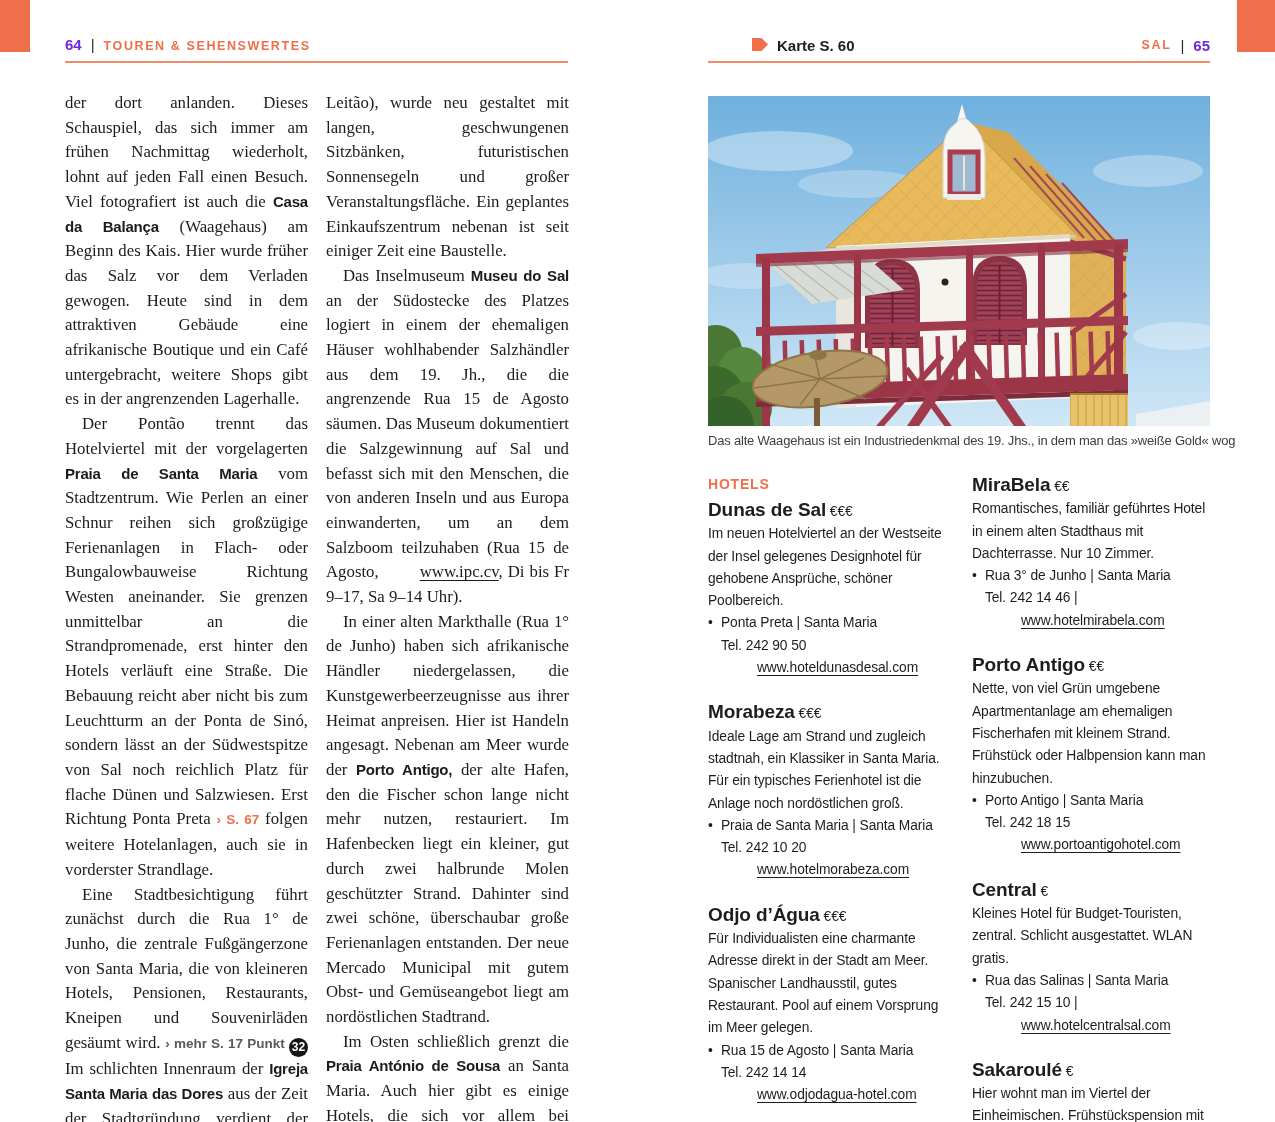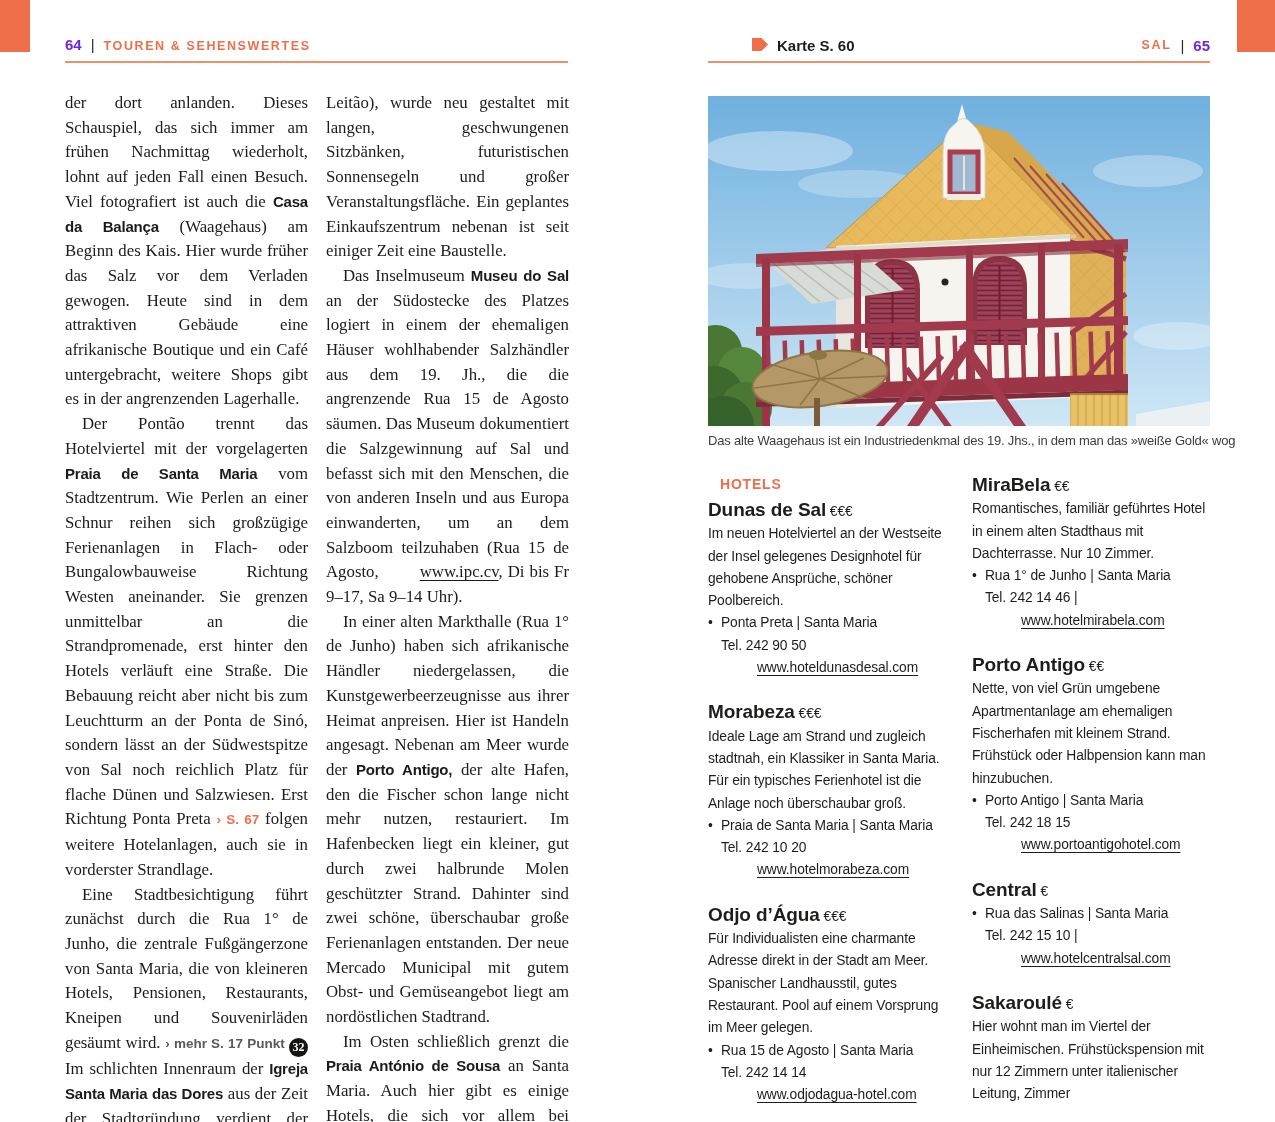--- a/index.html
+++ b/index.html
@@ -29,32 +29,32 @@
 
   .textcol{position:absolute;top:91px;width:243px;font-size:16.8px;line-height:24.7px;text-align:justify;}
   #colA{left:65px;}
   #colB{left:326px;}
   .para{margin:0;}
   .para.ind{text-indent:17px;}
   .rs-b{font-family:"Liberation Sans",sans-serif;font-weight:bold;font-size:15px;letter-spacing:-0.2px;}
   .rs-ref{font-family:"Liberation Sans",sans-serif;font-weight:bold;font-size:13.5px;color:var(--accent);}
   .rs-gray{font-family:"Liberation Sans",sans-serif;font-weight:bold;font-size:13.5px;color:#5a5a58;}
   .rs-badge{display:inline-block;width:19px;height:19px;border-radius:10px;background:var(--badge);color:#fff;
-    font-family:Liberation Serif, serif;font-weight:bold;font-size:12px;line-height:19.5px;text-align:center;
+    font-family:Liberation Sans, sans-serif;font-weight:bold;font-size:12px;line-height:19.5px;text-align:center;
     text-indent:0;vertical-align:-3.5px;}
   .rs-link{text-decoration:underline;text-underline-offset:3px;margin-left:36px;}
 
   .photo{position:absolute;left:708px;top:96px;width:502px;height:330px;overflow:hidden;background:#9cc4e4;}
   .photo svg{display:block;}
 
   .caption{position:absolute;left:708px;top:433px;width:502px;white-space:nowrap;
     font-family:"Liberation Sans",sans-serif;font-size:13px;letter-spacing:-0.2px;color:#3d3d3b;}
 
   .hotels-h{position:absolute;left:708px;top:476px;font-family:"Liberation Sans",sans-serif;
-    font-weight:bold;font-size:14px;letter-spacing:0.8px;color:var(--accent);margin-left:12px;}
+    font-weight:bold;font-size:14px;letter-spacing:0.8px;color:var(--accent);}
 
   .hotelcol{position:absolute;width:240px;font-family:"Liberation Sans",sans-serif;
     font-size:13.8px;line-height:22.3px;letter-spacing:-0.1px;color:#1d1d1b;}
   #hotelColA{left:708px;top:499px;}
   #hotelColB{left:972px;top:474px;}
   .hotel{margin-bottom:22px;}
   .h-name{font-weight:bold;font-size:19px;}
   .h-price{font-weight:400;}
   .h-bullet{display:inline-block;width:13px;}
   .h-rest{padding-left:13px;}
@@ -266,49 +266,50 @@
 <div class="hotelcol" id="hotelColA">
     <div class="hotel">
       <div><span class="h-name">Dunas de Sal</span><span class="h-price"> €€€</span></div>
       <div>Im neuen Hotelviertel an der Westseite der Insel gelegenes Designhotel für gehobene Ansprüche, schöner Poolbereich.</div>
       <div class="h-line h-first"><span class="h-bullet">•</span><span>Ponta Preta | Santa Maria</span></div>
       <div class="h-line h-rest"><span>Tel. 242 90 50</span></div>
       <div class="h-line h-rest"><span class="rs-link">www.hoteldunasdesal.com</span></div>
     </div>
     <div class="hotel">
       <div><span class="h-name">Morabeza</span><span class="h-price"> €€€</span></div>
-      <div>Ideale Lage am Strand und zugleich stadtnah, ein Klassiker in Santa Maria. Für ein typisches Ferienhotel ist die Anlage noch überschaubar groß.</div>
+      <div>Ideale Lage am Strand und zugleich stadtnah, ein Klassiker in Santa Maria. Für ein typisches Ferienhotel ist die Anlage noch nordöstlichen groß.</div>
       <div class="h-line h-first"><span class="h-bullet">•</span><span>Praia de Santa Maria | Santa Maria</span></div>
       <div class="h-line h-rest"><span>Tel. 242 10 20</span></div>
       <div class="h-line h-rest"><span class="rs-link">www.hotelmorabeza.com</span></div>
     </div>
     <div class="hotel">
       <div><span class="h-name">Odjo d’Água</span><span class="h-price"> €€€</span></div>
       <div>Für Individualisten eine charmante Adresse direkt in der Stadt am Meer. Spanischer Landhausstil, gutes Restaurant. Pool auf einem Vorsprung im Meer gelegen.</div>
       <div class="h-line h-first"><span class="h-bullet">•</span><span>Rua 15 de Agosto | Santa Maria</span></div>
       <div class="h-line h-rest"><span>Tel. 242 14 14</span></div>
       <div class="h-line h-rest"><span class="rs-link">www.odjodagua-hotel.com</span></div>
     </div>
   </div>
 <div class="hotelcol" id="hotelColB">
     <div class="hotel">
       <div><span class="h-name">MiraBela</span><span class="h-price"> €€</span></div>
       <div>Romantisches, familiär geführtes Hotel in einem alten Stadthaus mit Dachterrasse. Nur 10 Zimmer.</div>
-      <div class="h-line h-first"><span class="h-bullet">•</span><span>Rua 1° de Junho | Santa Maria</span></div>
+      <div class="h-line h-first"><span class="h-bullet">•</span><span>Rua 3° de Junho | Santa Maria</span></div>
       <div class="h-line h-rest"><span>Tel. 242 14 46 | </span><span class="rs-link">www.hotelmirabela.com</span></div>
     </div>
     <div class="hotel">
       <div><span class="h-name">Porto Antigo</span><span class="h-price"> €€</span></div>
       <div>Nette, von viel Grün umgebene Apartmentanlage am ehemaligen Fischerhafen mit kleinem Strand. Frühstück oder Halbpension kann man hinzubuchen.</div>
       <div class="h-line h-first"><span class="h-bullet">•</span><span>Porto Antigo | Santa Maria</span></div>
       <div class="h-line h-rest"><span>Tel. 242 18 15</span></div>
       <div class="h-line h-rest"><span class="rs-link">www.portoantigohotel.com</span></div>
     </div>
     <div class="hotel">
       <div><span class="h-name">Central</span><span class="h-price"> €</span></div>
+      <div>Kleines Hotel für Budget-Touristen, zentral. Schlicht ausgestattet. WLAN gratis.</div>
       <div class="h-line h-first"><span class="h-bullet">•</span><span>Rua das Salinas | Santa Maria</span></div>
       <div class="h-line h-rest"><span>Tel. 242 15 10 | </span><span class="rs-link">www.hotelcentralsal.com</span></div>
     </div>
     <div class="hotel">
       <div><span class="h-name">Sakaroulé</span><span class="h-price"> €</span></div>
       <div>Hier wohnt man im Viertel der Einheimischen. Frühstückspension mit nur 12 Zimmern unter italienischer Leitung, Zimmer</div>
     </div>
   </div>
 
 </body></html>

